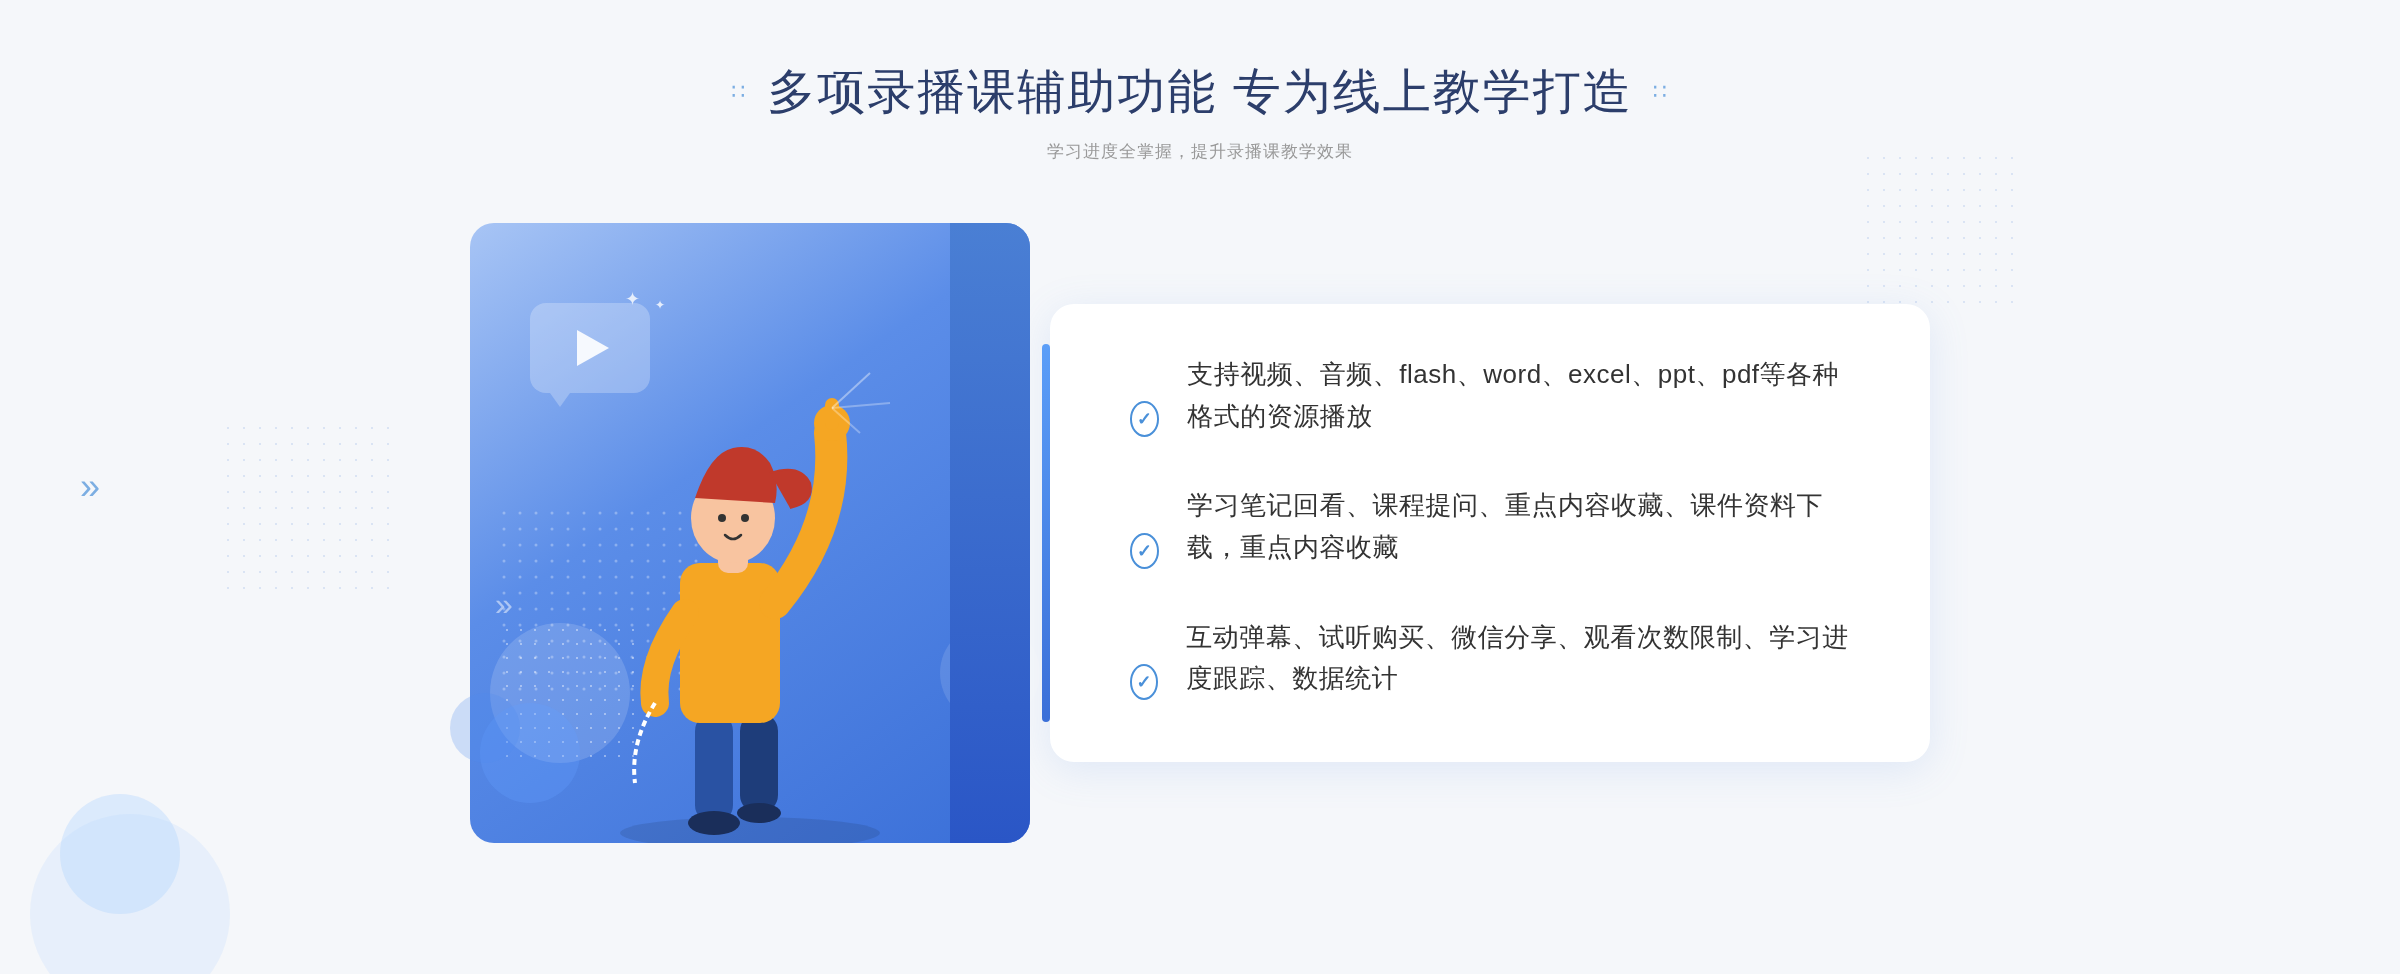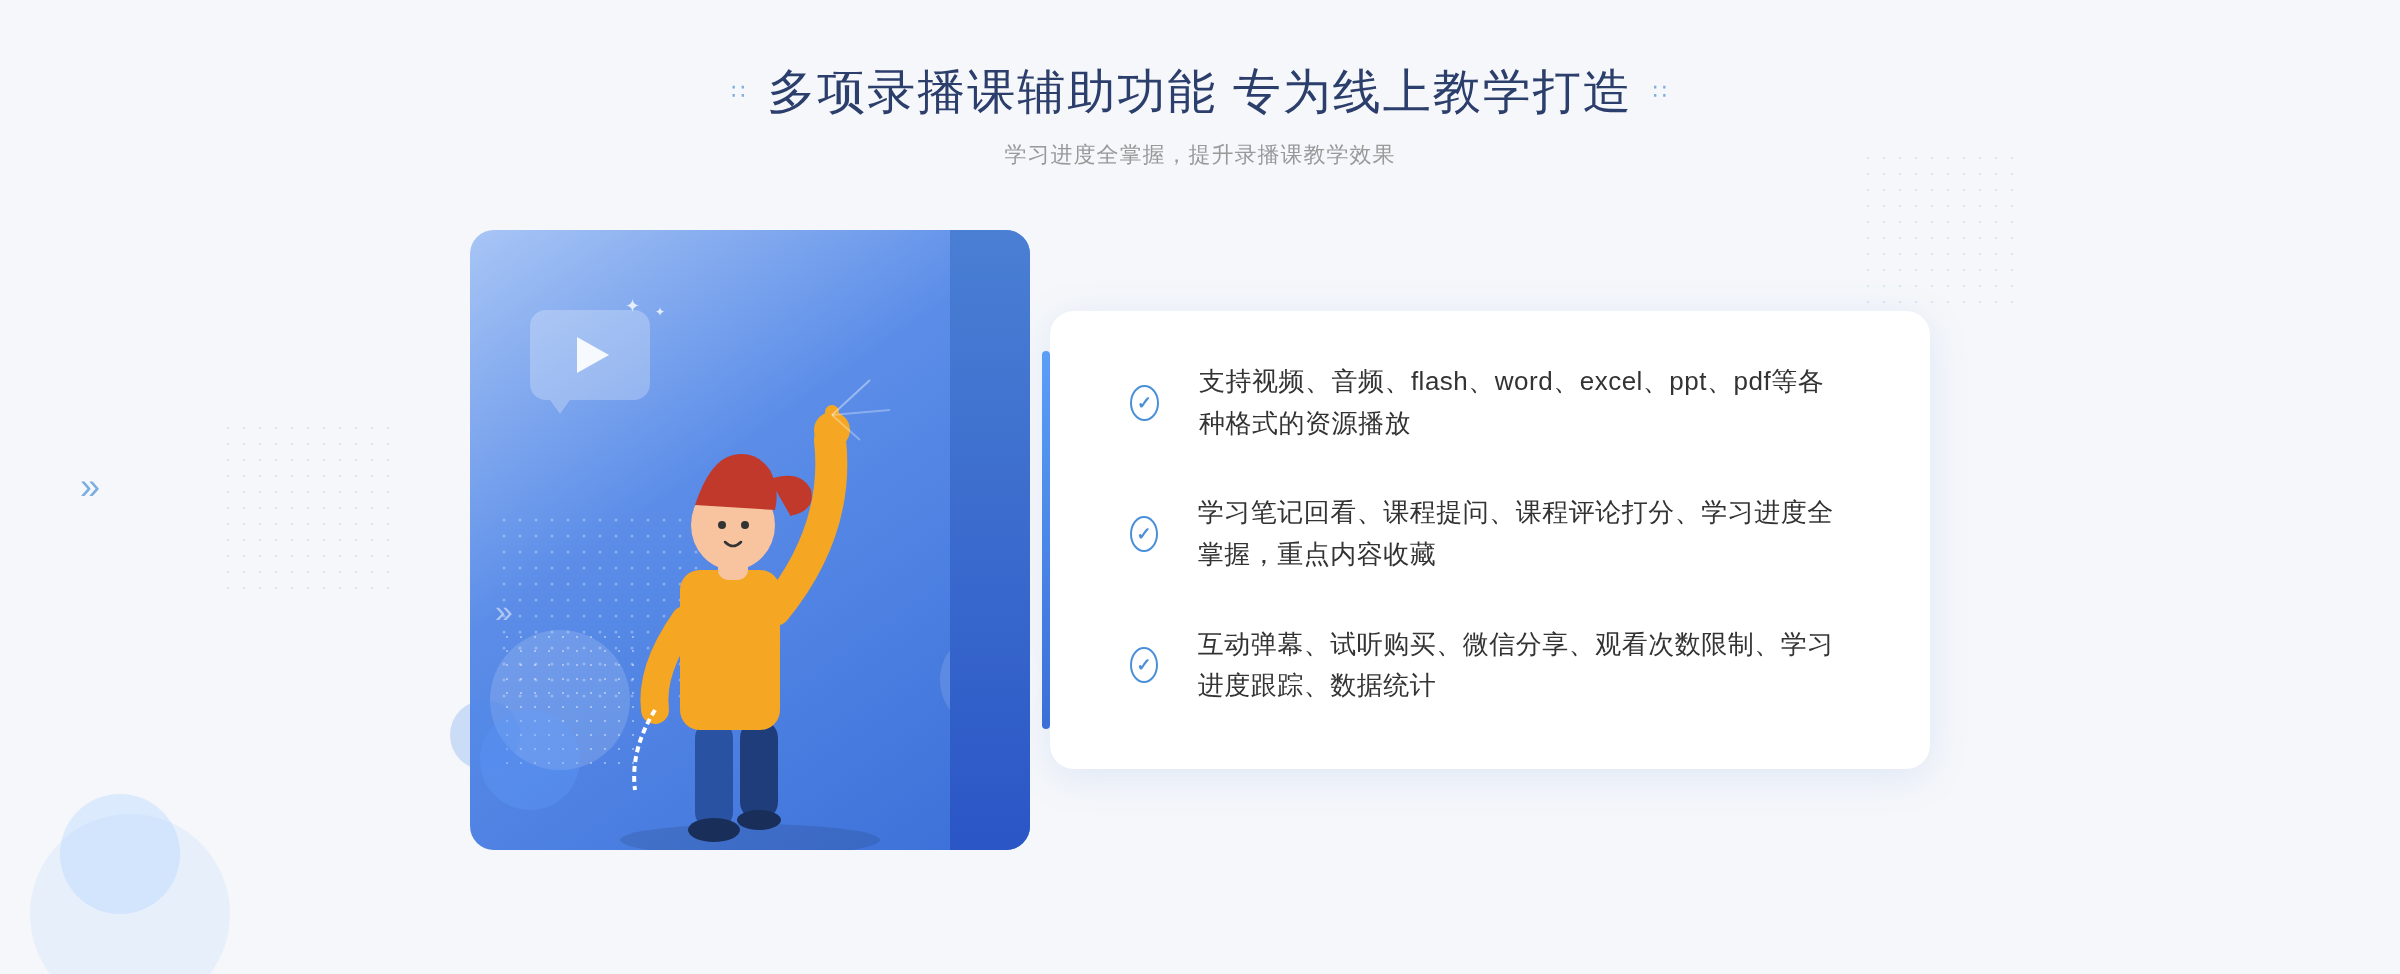--- a/index.html
+++ b/index.html
@@ -72,21 +72,21 @@
     }
 
     .header-title {
       font-size: 48px;
       font-weight: 400;
       color: #2c3e6b;
       letter-spacing: 2px;
     }
 
     .header-subtitle {
-      font-size: 22px;
+      font-size: 17px;
       color: #999;
       margin-top: 16px;
       letter-spacing: 1px;
     }
 
     
     .main-content {
       display: flex;
       align-items: center;
       justify-content: center;
@@ -200,23 +200,23 @@
       border-radius: 24px;
       padding: 50px 80px;
       margin-left: 20px;
       box-shadow: 0 8px 40px rgba(100, 150, 230, 0.15);
       position: relative;
       z-index: 1;
     }
 
     .feature-item {
       display: flex;
-      align-items: center;
+      align-items: flex-end;
       margin-bottom: 48px;
-      gap: 40px;
+      gap: 28px;
     }
 
     .feature-item:last-child {
       margin-bottom: 12px;
     }
 
     .check-circle {
       width: 36px;
       height: 36px;
       border-radius: 50%;
@@ -373,21 +373,21 @@
     <div class="features-left-bar"></div>
 
     <div class="feature-item">
       <div class="check-circle"></div>
       <span class="feature-text">支持视频、音频、flash、word、excel、ppt、pdf等各种格式的资源播放</span>
     </div>
 
 
     <div class="feature-item">
       <div class="check-circle"></div>
-      <span class="feature-text">学习笔记回看、课程提问、课程评论打分、学习进度全掌握，重点内容收藏</span>
+      <span class="feature-text">学习笔记回看、课程提问、重点内容收藏、课件资料下载，重点内容收藏</span>
     </div>
 
     <div class="feature-item">
       <div class="check-circle"></div>
       <span class="feature-text">互动弹幕、试听购买、微信分享、观看次数限制、学习进度跟踪、数据统计</span>
     </div>
   </div>
 
 </div>
 

